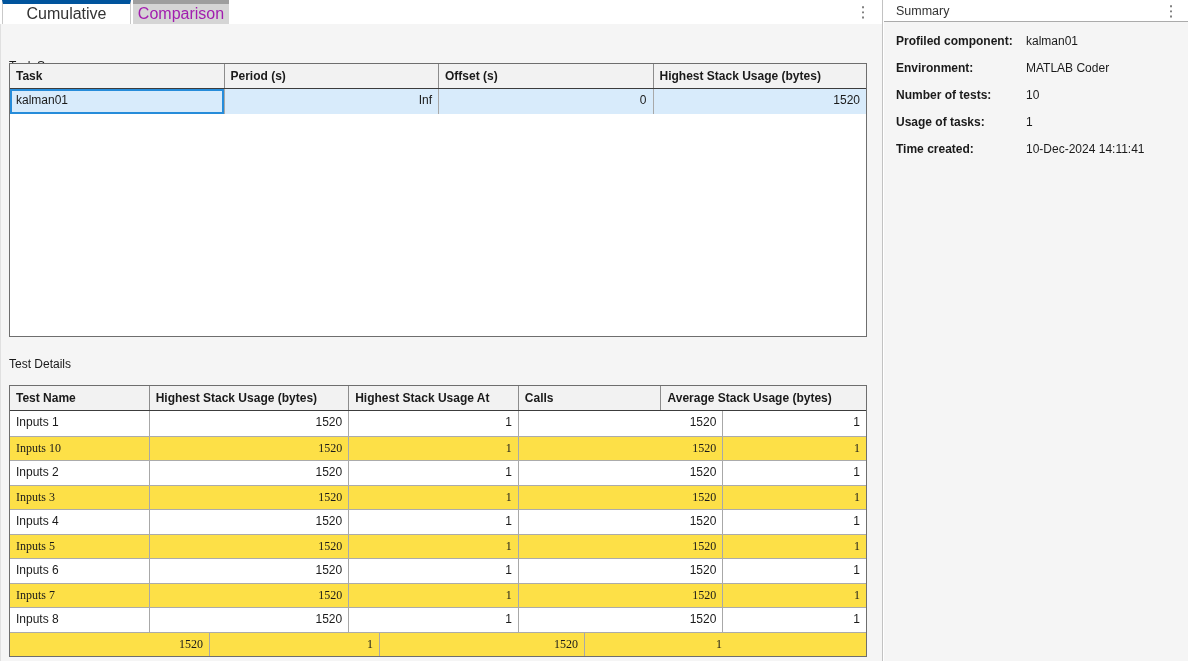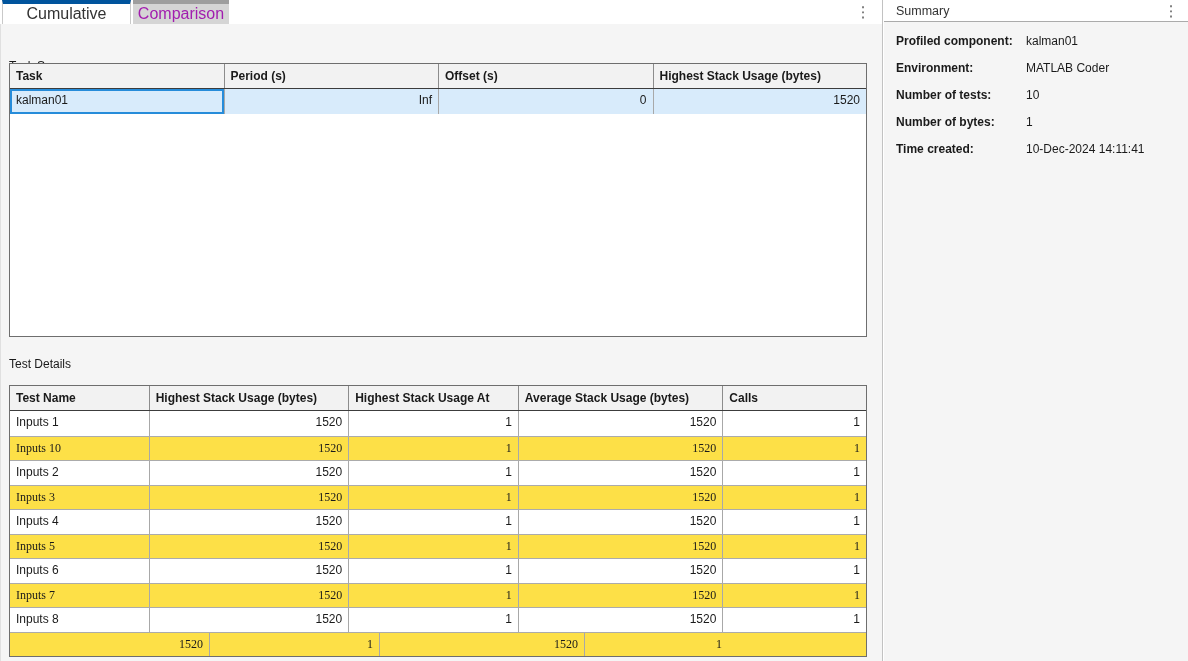--- a/index.html
+++ b/index.html
@@ -79,22 +79,22 @@
           </div>
       </div>
 
       <div class="section-label lbl-test">Test Details</div>
 
       <div class="grid grid-test" id="test-grid">
         <div class="grid-header" id="test-grid-header">
             <div class="cell" style="width: 140px;">Test Name</div>
             <div class="cell" style="width: 200px;">Highest Stack Usage (bytes)</div>
             <div class="cell" style="width: 170px;">Highest Stack Usage At</div>
+            <div class="cell" style="width: 143px;">Calls</div>
             <div class="cell" style="width: 205px;">Average Stack Usage (bytes)</div>
-            <div class="cell" style="width: 143px;">Calls</div>
           </div>
         <div id="test-grid-rows">
             <div class="row">
               <div class="cell" style="width: 140px;">Inputs 1</div>
               <div class="cell num" style="width: 200px;">1520</div>
               <div class="cell num" style="width: 170px;">1</div>
               <div class="cell num" style="width: 205px;">1520</div>
               <div class="cell num" style="width: 143px;">1</div>
             </div>
             <div class="row alt">
@@ -176,21 +176,21 @@
         </div>
         <div class="field-row">
           <div class="field-label">Environment:</div>
           <div class="field-value">MATLAB Coder</div>
         </div>
         <div class="field-row">
           <div class="field-label">Number of tests:</div>
           <div class="field-value">10</div>
         </div>
         <div class="field-row">
-          <div class="field-label">Number of bytes:</div>
+          <div class="field-label">Usage of tasks:</div>
           <div class="field-value">1</div>
         </div>
         <div class="field-row">
           <div class="field-label">Time created:</div>
           <div class="field-value">10-Dec-2024 14:11:41</div>
         </div>
       </div>
   </div>
 
 </div>

